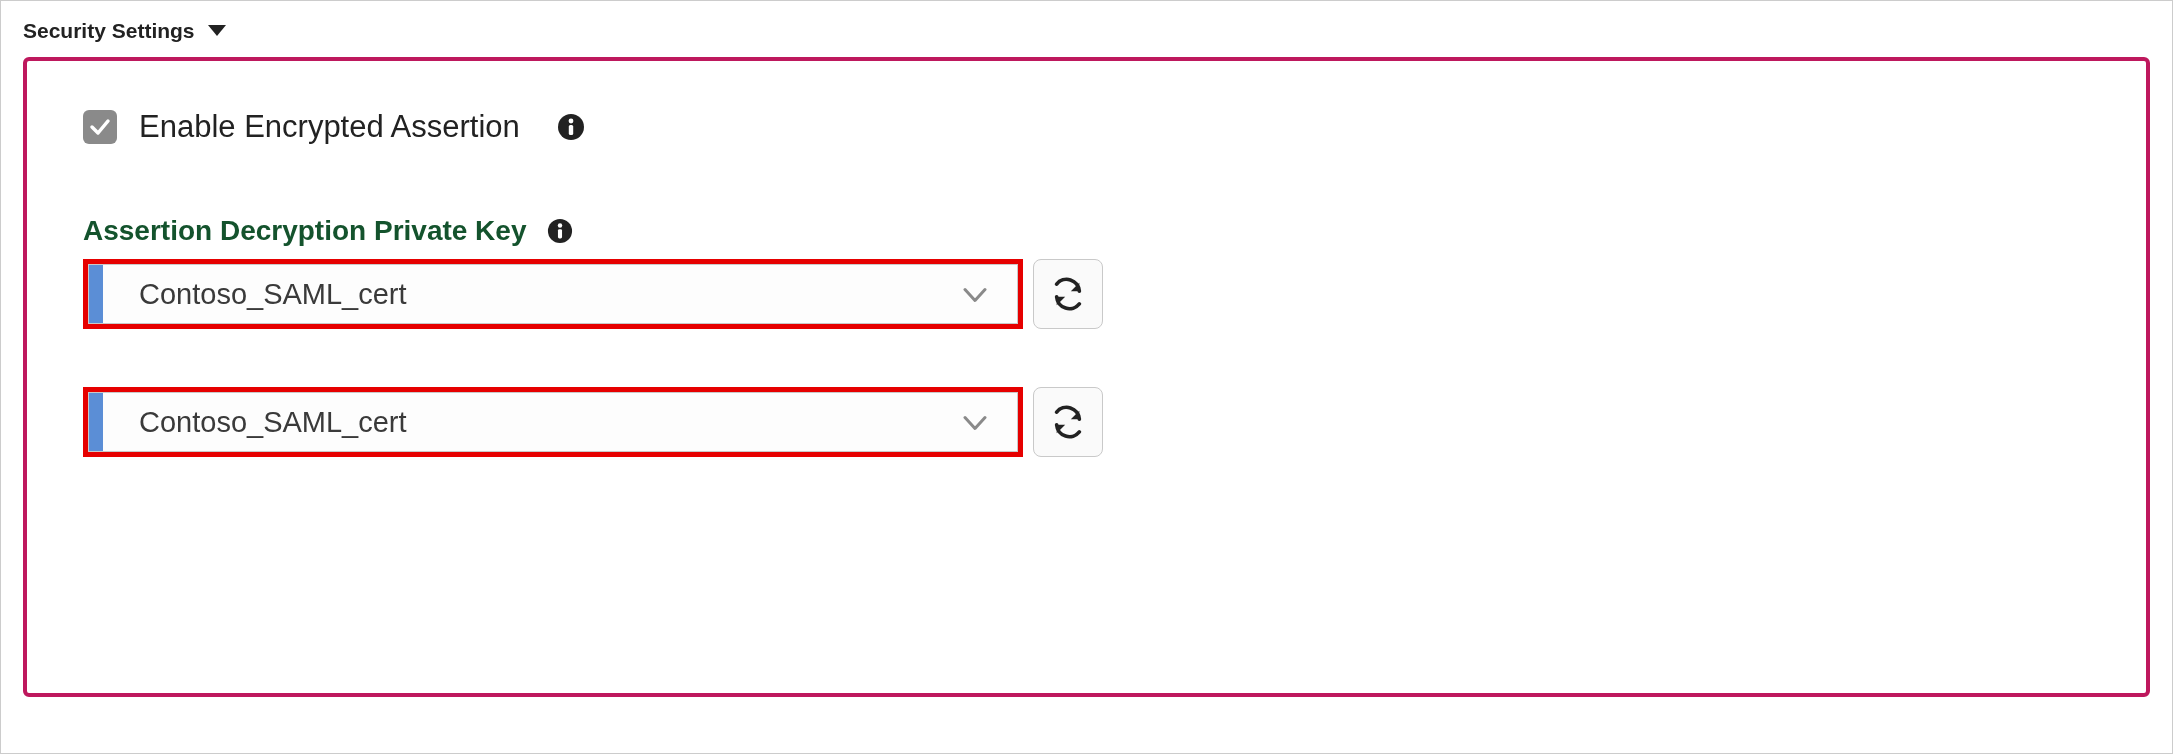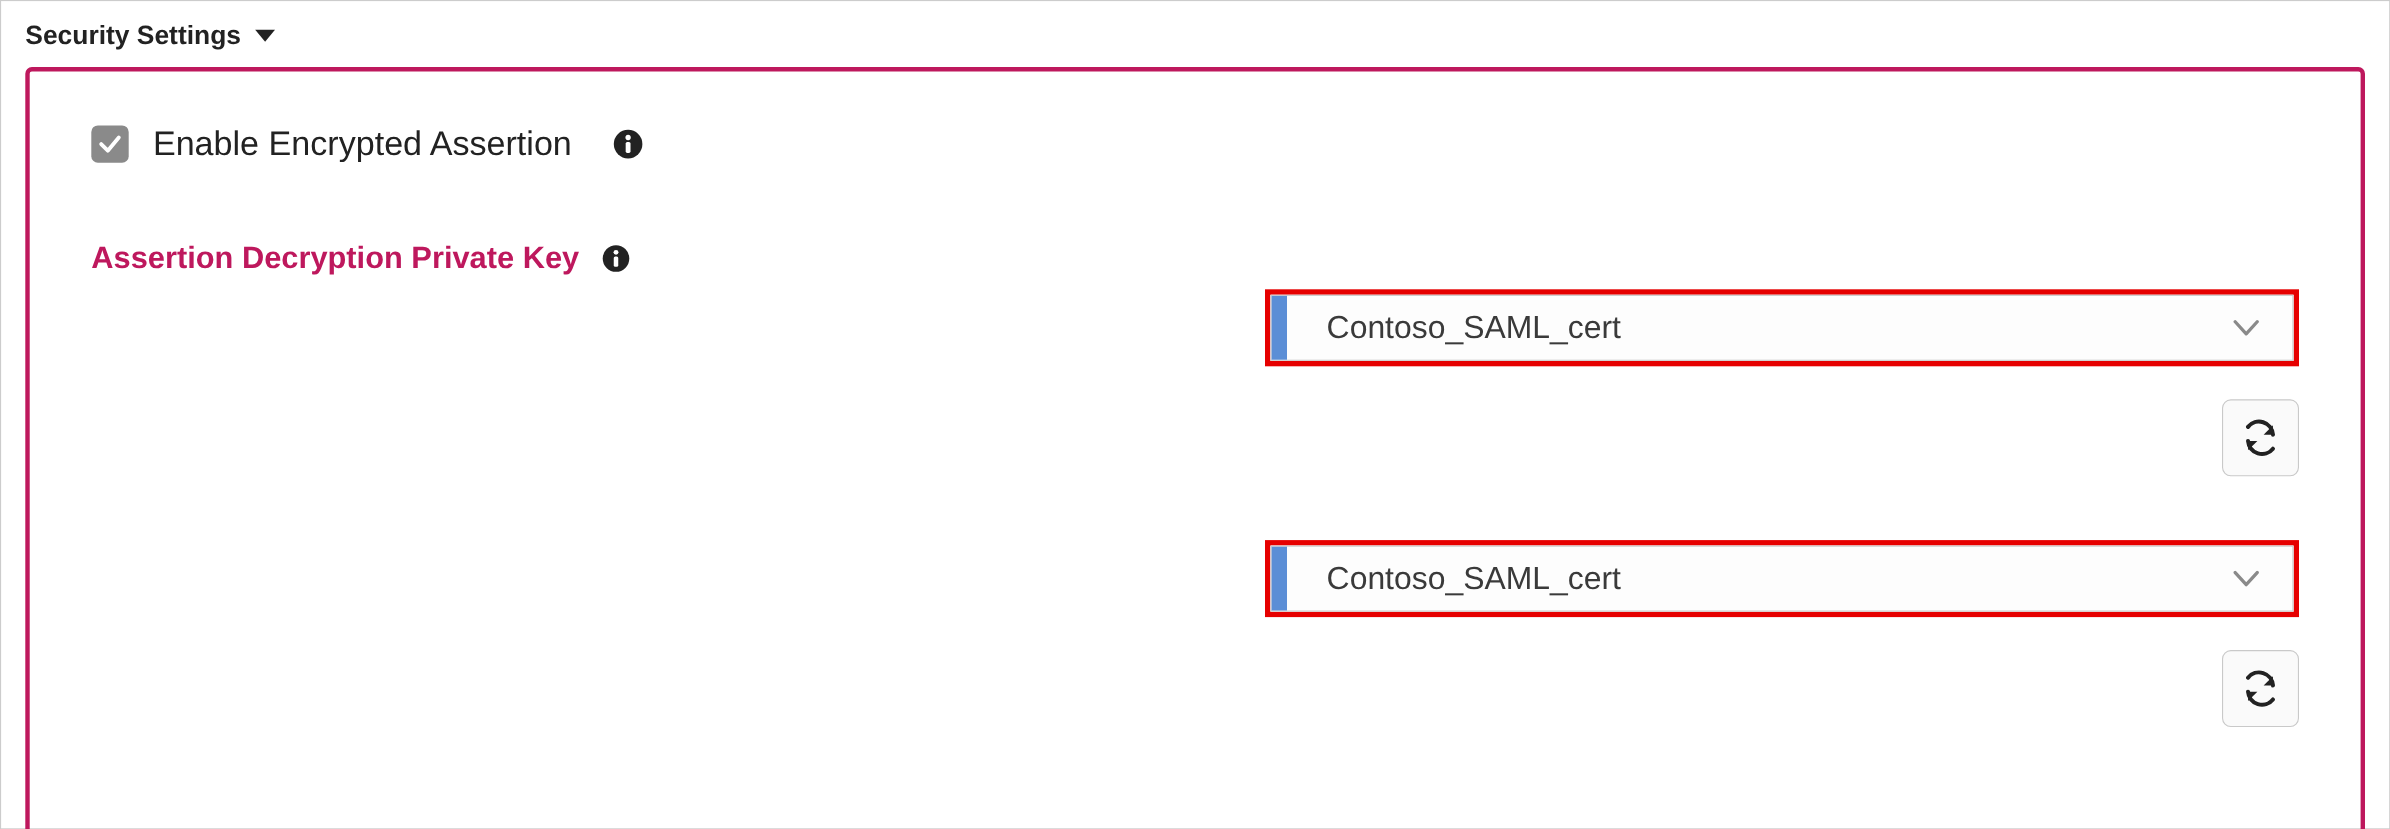--- a/index.html
+++ b/index.html
@@ -17,21 +17,21 @@
     padding: 18px 22px 22px 22px;
     position: relative;
   }
   .section-header {
     display: flex;
     align-items: center;
     gap: 12px;
     margin-bottom: 14px;
   }
   .section-title {
-    font-size: 24px;
+    font-size: 21px;
     font-weight: 700;
     color: #222;
   }
   .caret {
     display: inline-flex;
     align-items: center;
     justify-content: center;
   }
   .caret svg { display:block; }
   .panel {
@@ -75,28 +75,27 @@
   }
   .field-label-row {
     display: flex;
     align-items: center;
     gap: 4px;
     margin-bottom: 12px;
   }
   .field-label {
     font-size: 28px;
     font-weight: 700;
-    color: #be185d;
+    color: #14532d;
   }
 
   .field-row {
     display: flex;
-    align-items: flex-end;
-    gap: 30px;
-    flex-direction: column;
+    align-items: center;
+    gap: 10px;
   }
   .select-wrap {
     position: relative;
     width: 940px;
     height: 70px;
     border: 5px solid #e60000;
   }
   .select {
     width: 100%;
     height: 100%;

